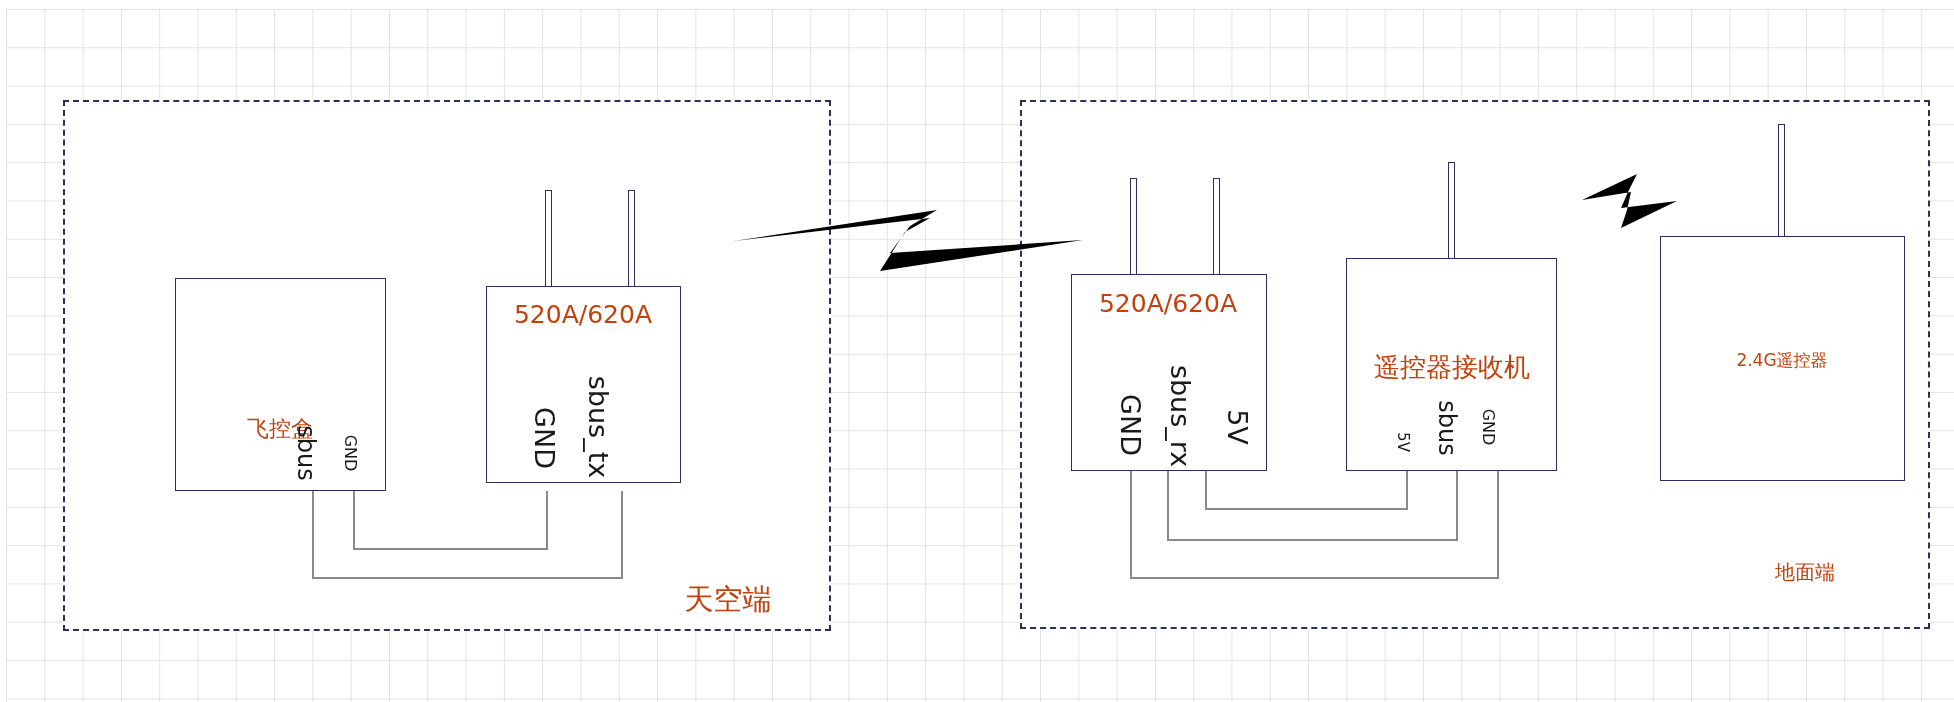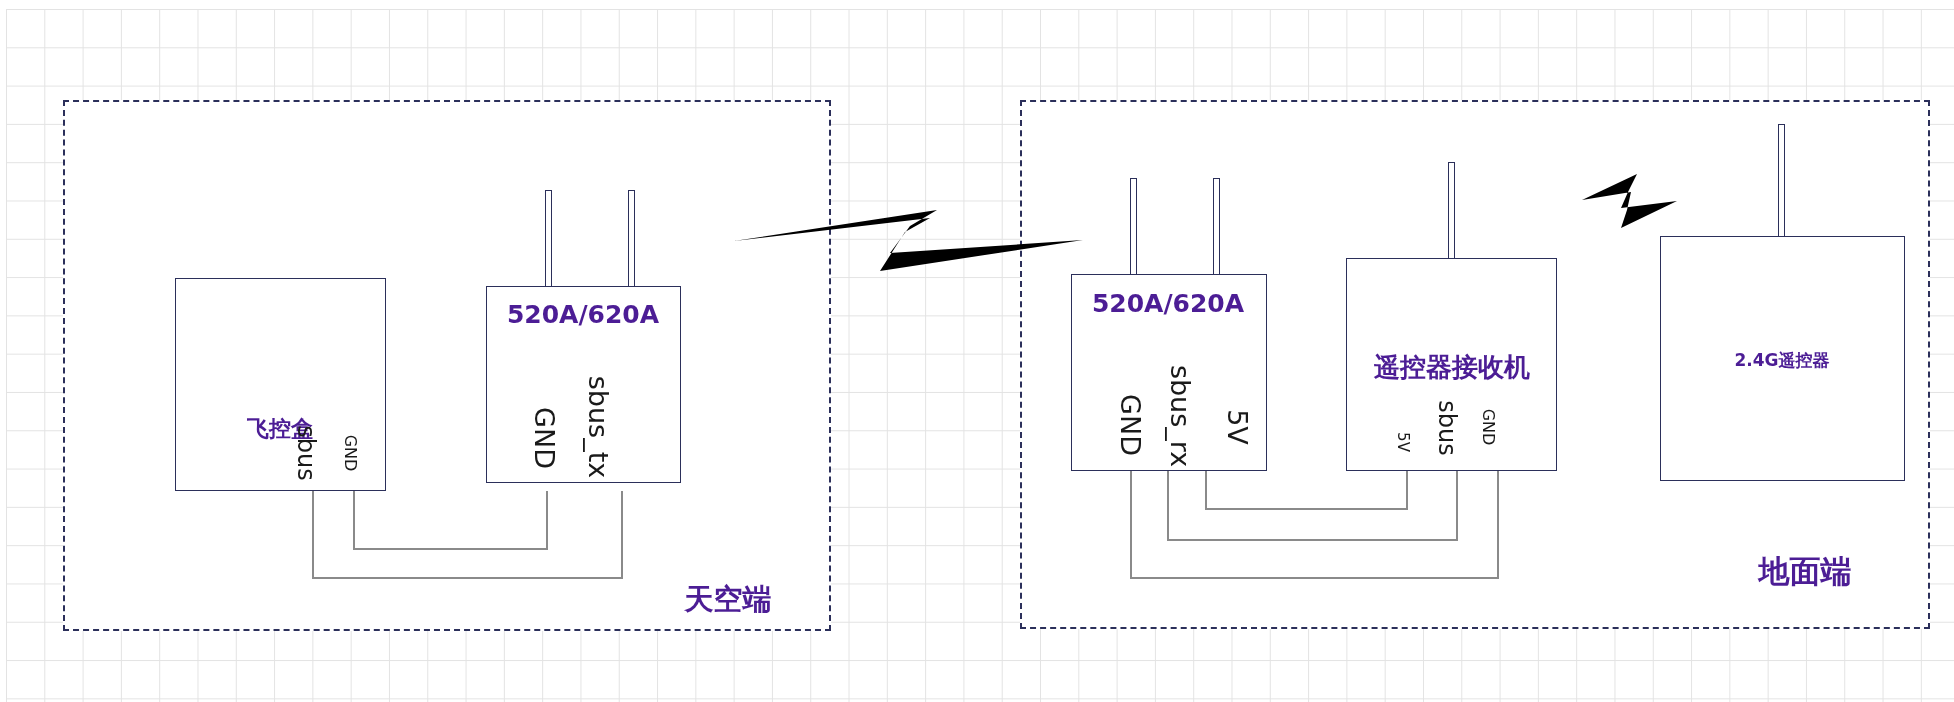--- a/index.html
+++ b/index.html
@@ -9,21 +9,21 @@
   .grid-bg {
     position:absolute; left:6px; top:9px; right:0; bottom:0;
     background-image:
       linear-gradient(to right, #e3e3e3 1px, transparent 1px),
       linear-gradient(to bottom, #e3e3e3 1px, transparent 1px);
     background-size:38.3px 38.3px;
   }
   .region { position:absolute; border:2px dashed #2b2f5a; background:#ffffff; box-sizing:border-box; }
   .box { position:absolute; border:1.5px solid #2b2f5a; background:#ffffff; box-sizing:border-box; }
   .antenna { position:absolute; width:7px; border:1.5px solid #2b2f5a; border-bottom:none; background:#fff; box-sizing:border-box; }
-  .label { position:absolute; color:#4c1d95; white-space:nowrap; transform:translate(-50%,-50%);font-weight:bold; }
+  .label { position:absolute; color:#c2410c; white-space:nowrap; transform:translate(-50%,-50%); }
   .pin { position:absolute; color:#1a1a1a; white-space:nowrap; transform-origin:center;
          transform:translate(-50%,-50%) rotate(90deg); }
   .wire { position:absolute; border:2px solid #8a8a8a; border-top:none; box-sizing:border-box; }
   svg.bolts { position:absolute; left:0; top:0; }
 </style>
 </head>
 <body>
 
 <div id="canvas">
   <div class="grid-bg"></div>
@@ -40,21 +40,21 @@
   <div class="antenna" style="left:628px; top:190px; height:97px;"></div>
   <div class="box" style="left:486px; top:286px; width:195px; height:197px;"></div>
   <div class="label" style="left:583px; top:314px; font-size:25px;">520A/620A</div>
   <div class="pin" style="left:544px; top:438px; font-size:27px;">GND</div>
   <div class="pin" style="left:598px; top:427px; font-size:27px;">sbus_tx</div>
 
   <div class="wire" style="left:353px; top:491px; width:195px; height:59px;"></div>
   <div class="wire" style="left:312px; top:491px; width:311px; height:88px;"></div>
 
   <div class="region" style="left:1020px; top:100px; width:910px; height:529px;"></div>
-  <div class="label" style="left:1805px; top:572px; font-size:31px;">地面端</div>
+  <div class="label" style="left:1805px; top:572px; font-size:20px;">地面端</div>
 
   <div class="antenna" style="left:1130px; top:178px; height:97px;"></div>
   <div class="antenna" style="left:1213px; top:178px; height:97px;"></div>
   <div class="box" style="left:1071px; top:274px; width:196px; height:197px;"></div>
   <div class="label" style="left:1168px; top:303px; font-size:25px;">520A/620A</div>
   <div class="pin" style="left:1130px; top:425px; font-size:27px;">GND</div>
   <div class="pin" style="left:1180px; top:416px; font-size:27px;">sbus_rx</div>
   <div class="pin" style="left:1237px; top:427px; font-size:27px;">5V</div>
 
   <div class="antenna" style="left:1448px; top:162px; height:97px;"></div>

